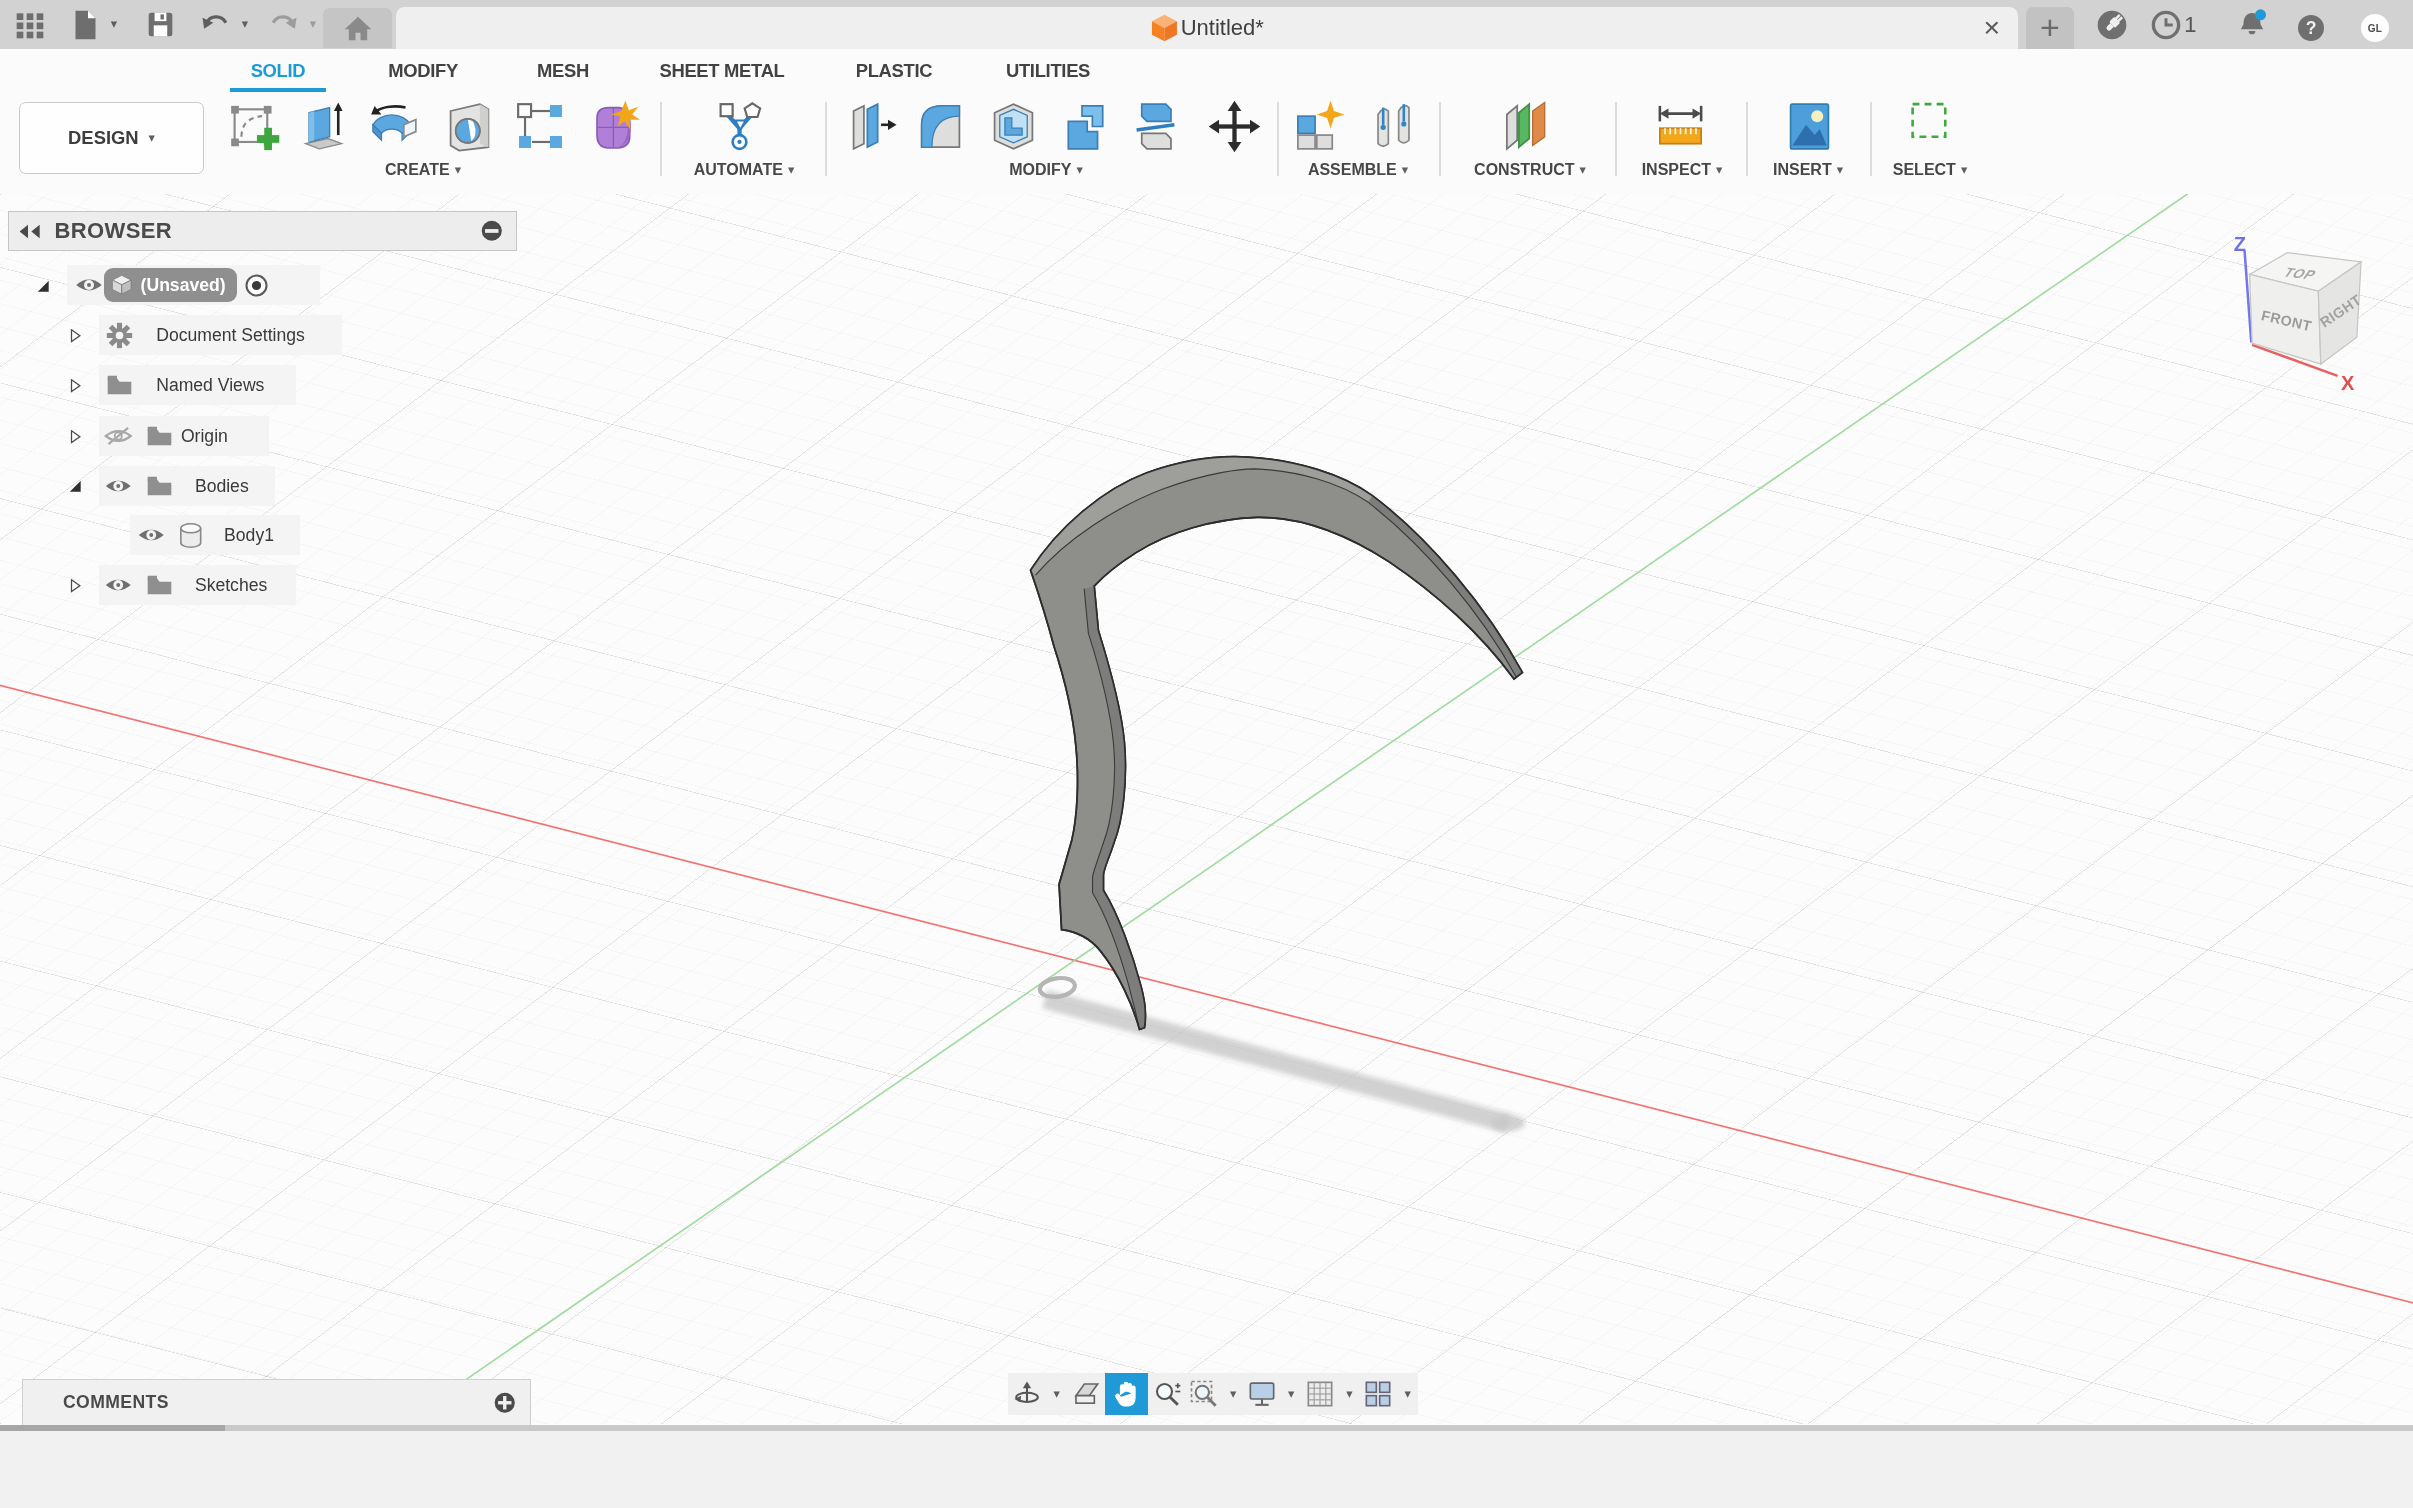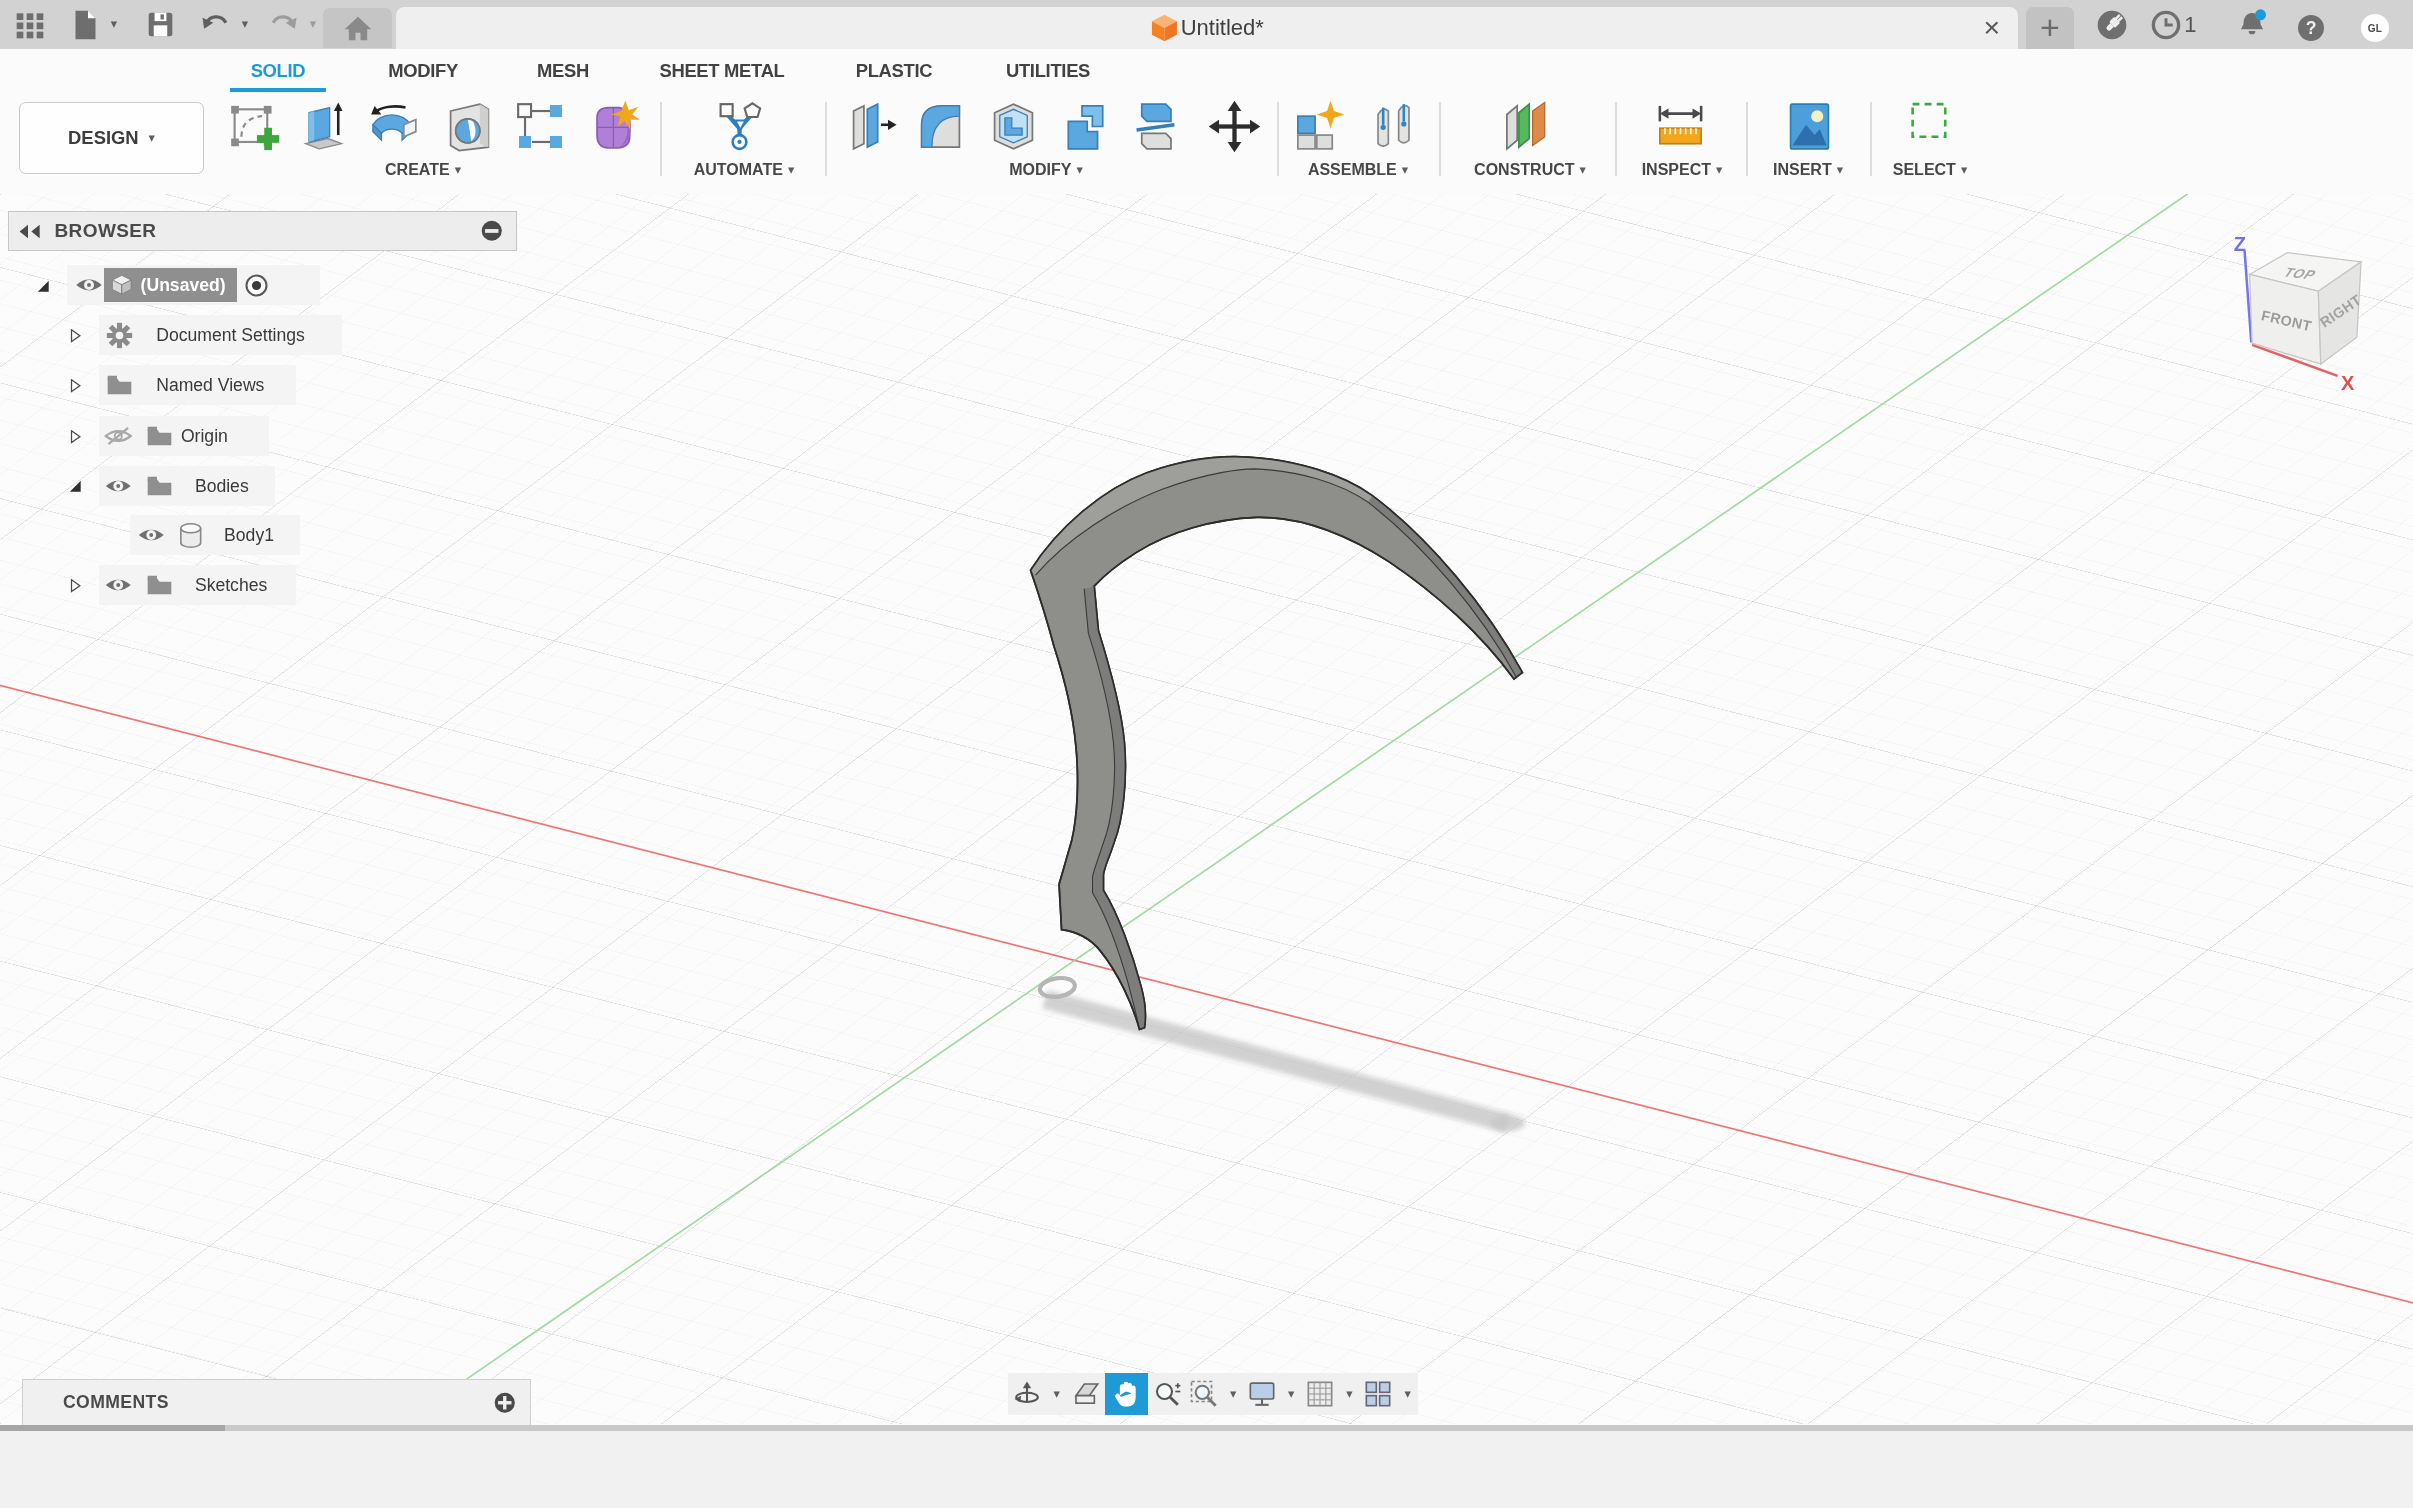--- a/index.html
+++ b/index.html
@@ -51,25 +51,25 @@
     background-color:#fcfcfc;
     background-image:
       repeating-linear-gradient(14.4deg, rgba(120,120,120,0.055) 0 0.8px, transparent 0.8px 22.6px),
       repeating-linear-gradient(143deg,  rgba(120,120,120,0.055) 0 0.8px, transparent 0.8px 28px),
       repeating-linear-gradient(14.4deg, rgba(90,90,90,0.16) 0 0.8px, transparent 0.8px 112px),
       repeating-linear-gradient(143deg,  rgba(90,90,90,0.16) 0 0.8px, transparent 0.8px 138px);}
   #scene{position:absolute;left:0;top:0;width:2413px;height:1230px;pointer-events:none;}
   
   #browser-header{position:absolute;left:8.4px;top:211px;width:509px;height:40px;background:#ededed;
       border:0.8px solid #c6c6c6;box-sizing:border-box;display:flex;align-items:center;}
-  #browser-title{font-size:19px;font-weight:600;color:#4a4a4a;margin-left:11.7px;letter-spacing:0.4px;}
+  #browser-title{font-size:22px;font-weight:600;color:#4a4a4a;margin-left:11.7px;letter-spacing:0.4px;}
   .brow{position:absolute;height:40px;background:rgba(243,243,243,0.93);display:flex;align-items:center;}
   .brow .lbl{font-size:17.6px;color:#3a3a3a;white-space:nowrap;}
   .tri{position:absolute;width:13.4px;height:13.4px;}
-  #unsaved-pill{display:flex;align-items:center;gap:6.7px;background:#8f8f8f;border-radius:0;
+  #unsaved-pill{display:flex;align-items:center;gap:6.7px;background:#8f8f8f;border-radius:9px;
       height:34px;padding:0 11.7px 0 6.7px;color:#fff;font-weight:bold;font-size:17.6px;}
   
   #comments{position:absolute;left:22px;top:1379px;width:509px;height:47px;background:#f0f0f0;
       border:0.8px solid #cfcfcf;box-sizing:border-box;display:flex;align-items:center;}
   #comments .lbl{font-size:17.6px;font-weight:600;color:#4a4a4a;margin-left:40px;letter-spacing:0.4px;}
   
   #navbar{position:absolute;left:1008px;top:1373px;width:410px;height:42px;background:#f0f0f0;
       display:flex;align-items:center;border-radius:1.7px;}
   .nav-slot{display:flex;align-items:center;justify-content:center;height:42px;}
   #pan-active{background:#1f9ad6;width:45px;}

